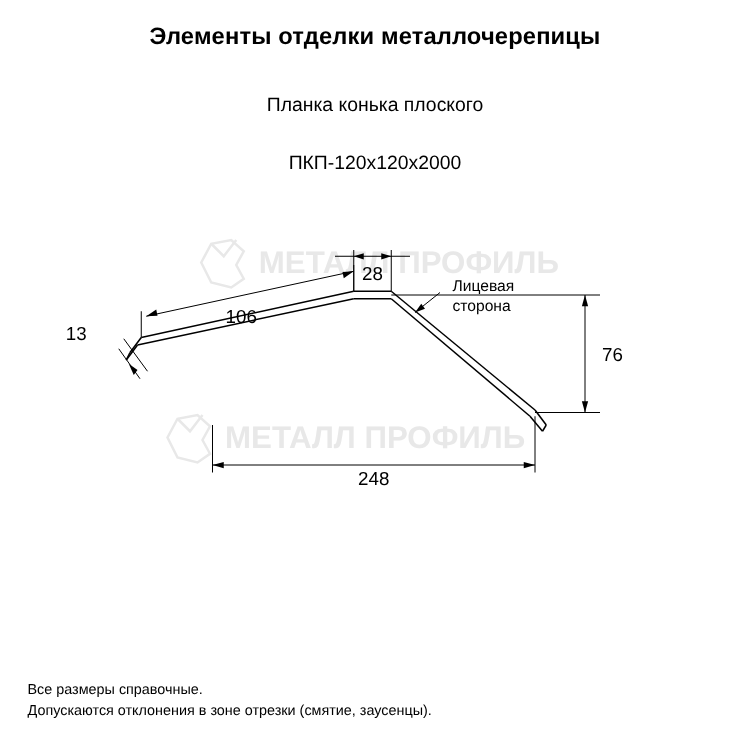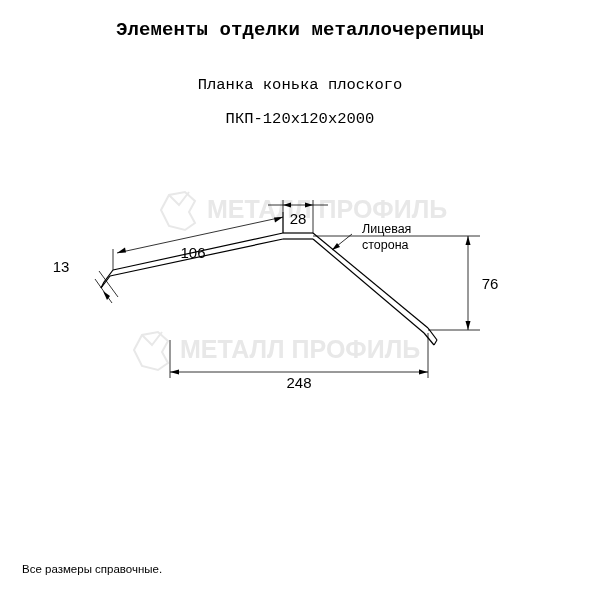--- a/index.html
+++ b/index.html
@@ -18,36 +18,35 @@
   .page {
     position: absolute;
     inset: 0;
   }
   .title-block {
     position: absolute;
     top: 18px;
     left: 0;
     width: 600px;
     text-align: center;
-    font-family: Liberation Mono, monospace;
   }
   .main-title {
     font-size: 19px;
     font-weight: bold;
     letter-spacing: 0.1px;
     line-height: 24px;
   }
   .sub-title {
     font-size: 15.5px;
     margin-top: 32px;
     line-height: 22px;
   }
   .sub-title-2 {
     font-size: 15.5px;
-    margin-top: 12px;
+    margin-top: 24px;
     line-height: 22px;
   }
   .drawing {
     position: absolute;
     top: 150px;
     left: 0;
     width: 600px;
     height: 300px;
   }
   .watermark {
@@ -188,15 +187,16 @@
       <text class="dim-label" x="490" y="139" text-anchor="middle">76</text>
       <text class="dim-label" x="299" y="238" text-anchor="middle">248</text>
 
       <text class="face-label" x="362" y="83">Лицевая</text>
       <text class="face-label" x="362" y="99">сторона</text>
     </svg>
   </div>
 
   <div class="footer">
     <div>Все размеры справочные.</div>
+    <div>Допускаются отклонения в зоне отрезки (смятие, заусенцы).</div>
   </div>
 
 </div>
 
 </body></html>

